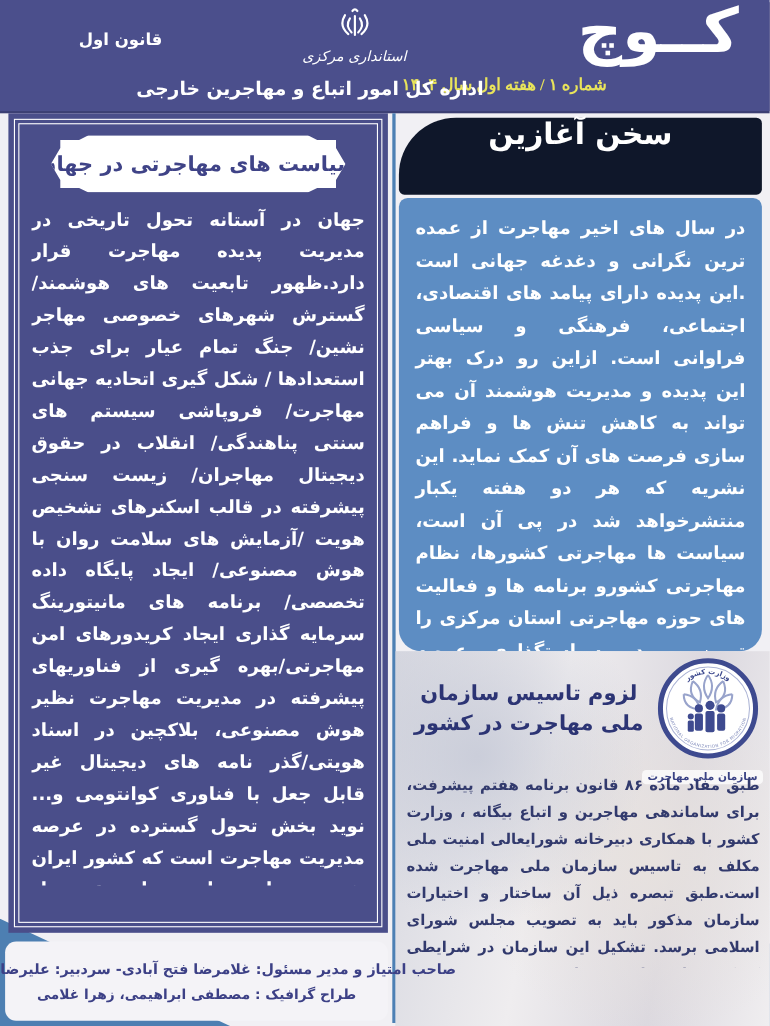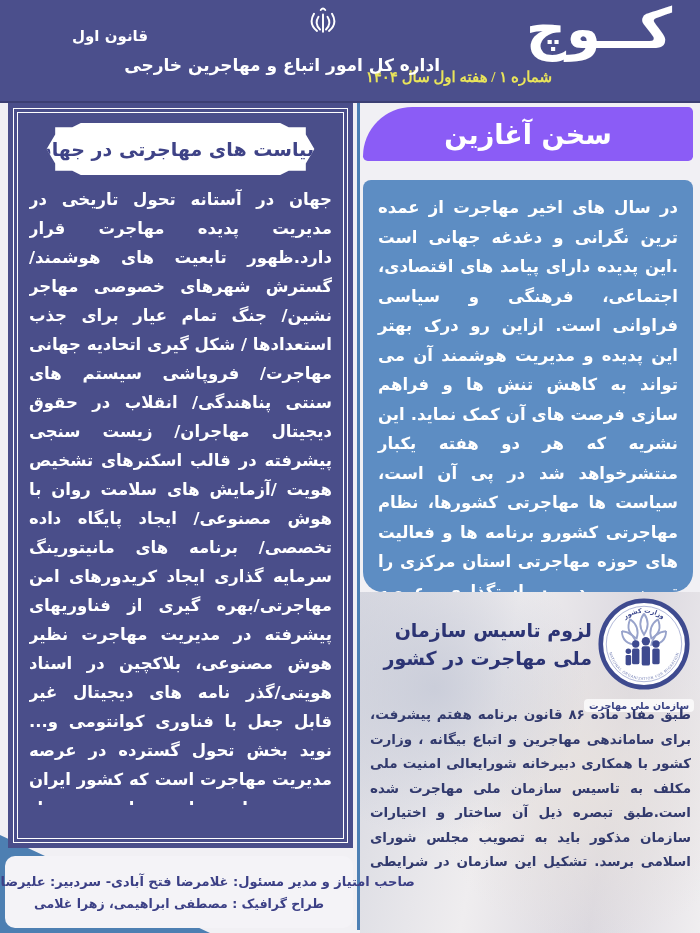--- a/index.html
+++ b/index.html
@@ -54,23 +54,23 @@
     display:flex;align-items:center;justify-content:center;
     clip-path:polygon(3% 50%,6% 22%,6% 8%,12% 8%,15% 0%,85% 0%,88% 8%,94% 8%,94% 22%,97% 50%,94% 78%,94% 92%,88% 92%,85% 100%,15% 100%,12% 92%,6% 92%,6% 78%);
   }
   .ornate span{color:#3f4387;font-weight:bold;font-size:19px;white-space:nowrap;}
   .left-body{
     color:#ffffff;font-weight:bold;font-size:16.5px;line-height:29px;
     text-align:justify;direction:rtl;overflow:hidden;max-height:620px;
   }
   
   .opening-title{
-    position:absolute;left:363px;top:107px;width:330px;height:54px;
-    background:#8b5cf6;border-radius:52px 5px 5px 5px;
-    display:flex;align-items:center;justify-content:center;
+    position:absolute;left:363px;top:107px;width:330px;height:70px;
+    background:#0f172a;border-radius:52px 5px 5px 5px;
+    display:flex;justify-content:center;
   }
   .opening-title span{color:#ffffff;font-size:27px;font-weight:bold;}
   .opening-body{
     position:absolute;left:363px;top:180px;width:330px;height:412px;
     background:#5d8dc3;border-radius:8px 8px 20px 20px;
     box-sizing:border-box;padding:13px 15px;
     color:#ffffff;font-weight:bold;font-size:16.5px;line-height:29.5px;
     text-align:justify;direction:rtl;overflow:hidden;
   }
   
@@ -83,21 +83,21 @@
     overflow:hidden;
   }
   .logo-wrap{position:absolute;right:6px;top:6px;width:100px;text-align:center;}
   .logo-caption{
     margin-top:2px;display:inline-block;background:rgba(255,255,255,.75);
     border-radius:4px;padding:1px 5px;
     color:#3a4284;font-size:9.5px;font-weight:bold;white-space:nowrap;text-align:center;
   }
   .article-title{
     position:absolute;right:108px;top:24px;width:222px;
-    text-align:right;color:#2c3474;font-weight:bold;
+    text-align:center;color:#2c3474;font-weight:bold;
     font-size:19px;line-height:28px;direction:rtl;
   }
   .article-body{
     position:absolute;right:9px;left:10px;top:110px;height:178px;
     color:#323a6d;font-weight:bold;font-size:13.5px;line-height:24.5px;
     text-align:justify;direction:rtl;overflow:hidden;
   }
   
   .band-right{
     position:absolute;left:360px;top:840px;width:340px;height:93px;
@@ -131,20 +131,21 @@
         <g stroke="#ffffff" stroke-width="2.6" fill="none" stroke-linecap="round">
           <path d="M17 6 q3 -4 6 0"></path>
           <path d="M20 12 V 35"></path>
           <path d="M14 15 q-6 9 2 17"></path>
           <path d="M26 15 q6 9 -2 17"></path>
           <path d="M8 11 q-8 13 4 23"></path>
           <path d="M32 11 q8 13 -4 23"></path>
         </g>
       </svg>
     </span>
+    <div class="org1">استانداری مرکزی</div>
     <div class="org2">اداره کل امور اتباع و مهاجرین خارجی</div>
   </div>
   <div class="page-badge">قانون اول</div>
 </div>
 
 <div class="band-left"></div>
 <div class="band-right"></div>
 
 <div class="divider"></div>
 

